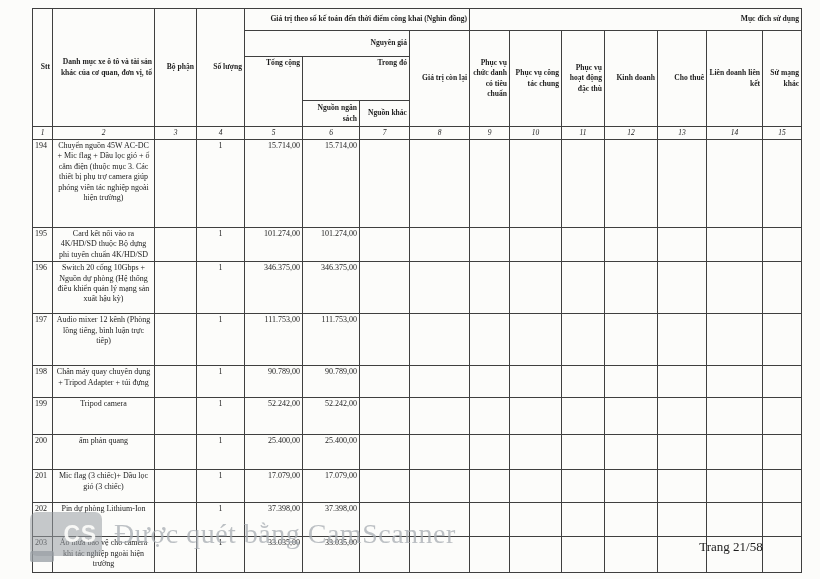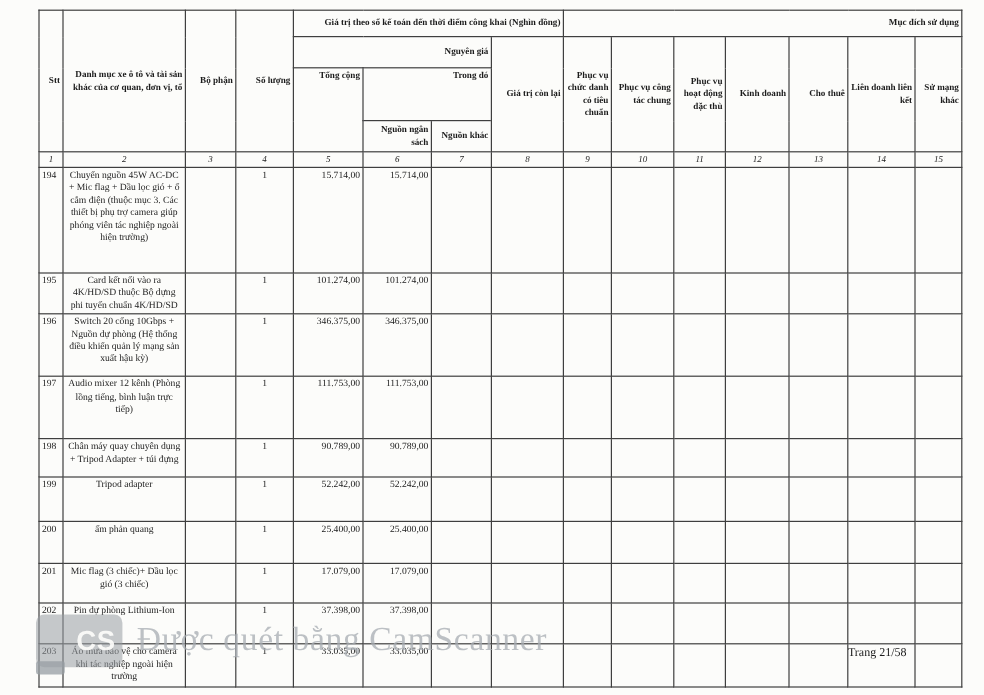--- a/index.html
+++ b/index.html
@@ -63,21 +63,21 @@
   tbody tr:nth-child(6){height:37px;}
   tbody tr:nth-child(7){height:35px;}
   tbody tr:nth-child(8){height:33px;}
   tbody tr:nth-child(9){height:34px;}
   tbody tr:nth-child(10){height:36px;}
   .page-number{
     position:absolute;
     left:688px;top:539px;
     width:86px;
     text-align:center;
-    font-size:10px;
+    font-size:13px;
     color:#1c1c1c;
   }
   .watermark{
     position:absolute;
     left:30px;top:512px;
     display:flex;
     align-items:center;
     pointer-events:none;
   }
   .cs-badge{
@@ -259,21 +259,21 @@
       <td></td>
       <td></td>
       <td></td>
       <td></td>
       <td></td>
       <td></td>
       <td></td>
     </tr>
         <tr>
       <td class="c-stt">199</td>
-      <td class="c-name">Tripod adapter</td>
+      <td class="c-name">Tripod camera</td>
       <td></td>
       <td class="c-qty">1</td>
       <td class="c-money">52.242,00</td>
       <td class="c-money">52.242,00</td>
       <td></td>
       <td></td>
       <td></td>
       <td></td>
       <td></td>
       <td></td>

